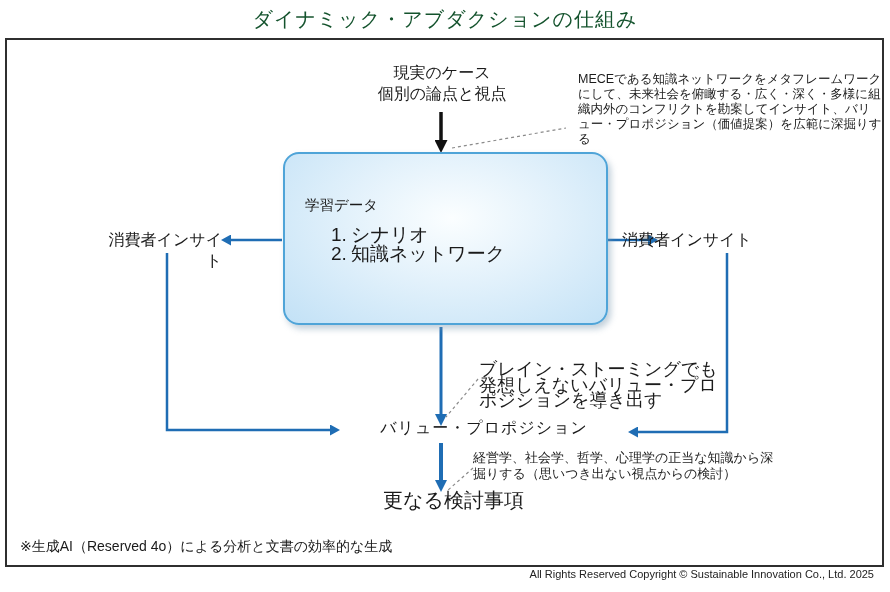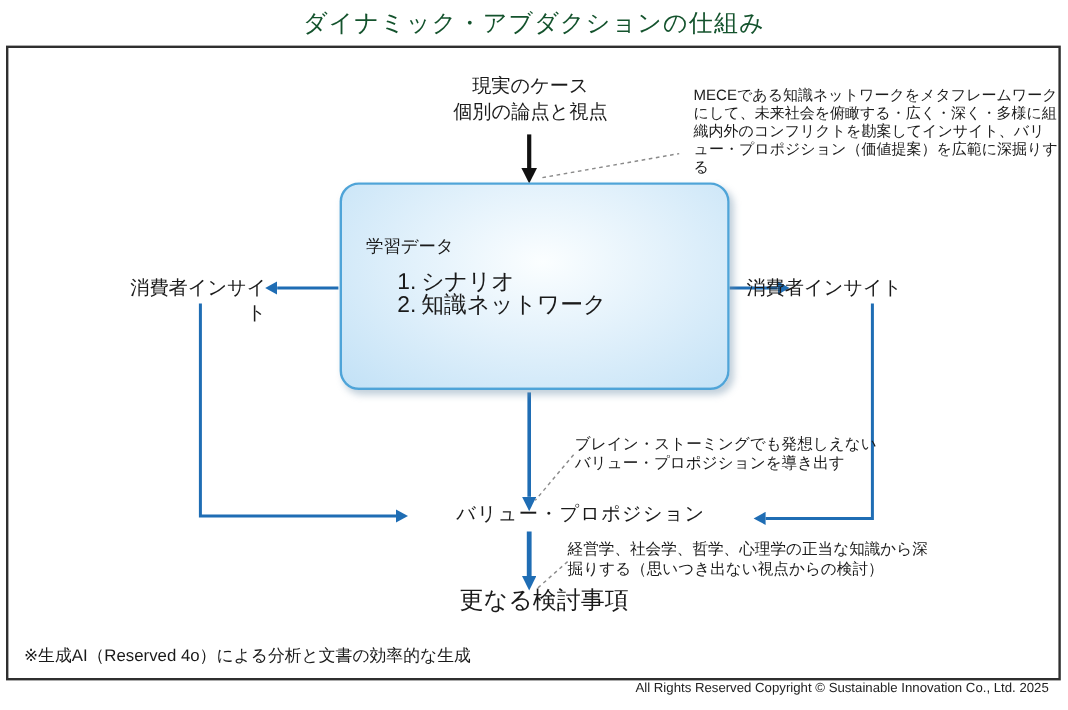--- a/index.html
+++ b/index.html
@@ -7,21 +7,21 @@
        font-family:"Liberation Sans","DejaVu Sans",sans-serif;color:#1a1a1a;}
   .abs{position:absolute;}
   #page-title{top:6px;left:0;width:890px;text-align:center;font-size:20px;
               letter-spacing:1px;color:#14532d;}
   #frame{left:5px;top:38px;width:875px;height:525px;border:2px solid #2f2f2f;background:#fff;}
   #diagram-svg{left:0;top:0;width:890px;height:592px;pointer-events:none;}
 
   #case-label{left:332px;top:62px;width:220px;text-align:center;font-size:16px;line-height:21px;}
   .note{font-size:12.5px;line-height:15px;color:#1c1c1c;text-align:left;}
   #meta-framework-note{left:578px;top:72px;width:304px;}
-  #brainstorming-note{left:479px;top:362px;width:252px;font-size:13px;line-height:15.5px;}
+  #brainstorming-note{left:479px;top:362px;width:252px;font-size:18px;line-height:15.5px;}
   #academic-note{left:473px;top:450px;width:312px;font-size:13px;line-height:15.5px;}
 
   #learning-data-box{left:283px;top:152px;width:325px;height:173px;border:2.5px solid #4fa4d8;
       border-radius:16px;box-sizing:border-box;
       background:radial-gradient(ellipse at 52% 38%, #fbfeff 0%, #e2f1fb 45%, #c2e1f6 100%);
       box-shadow:3px 4px 6px rgba(120,150,175,0.45);}
   #box-title{left:20px;top:42px;font-size:14.5px;}
   .box-item{left:46px;font-size:19px;}
   #scenario-item{top:68px;}
   #knowledge-network-item{top:87px;}

